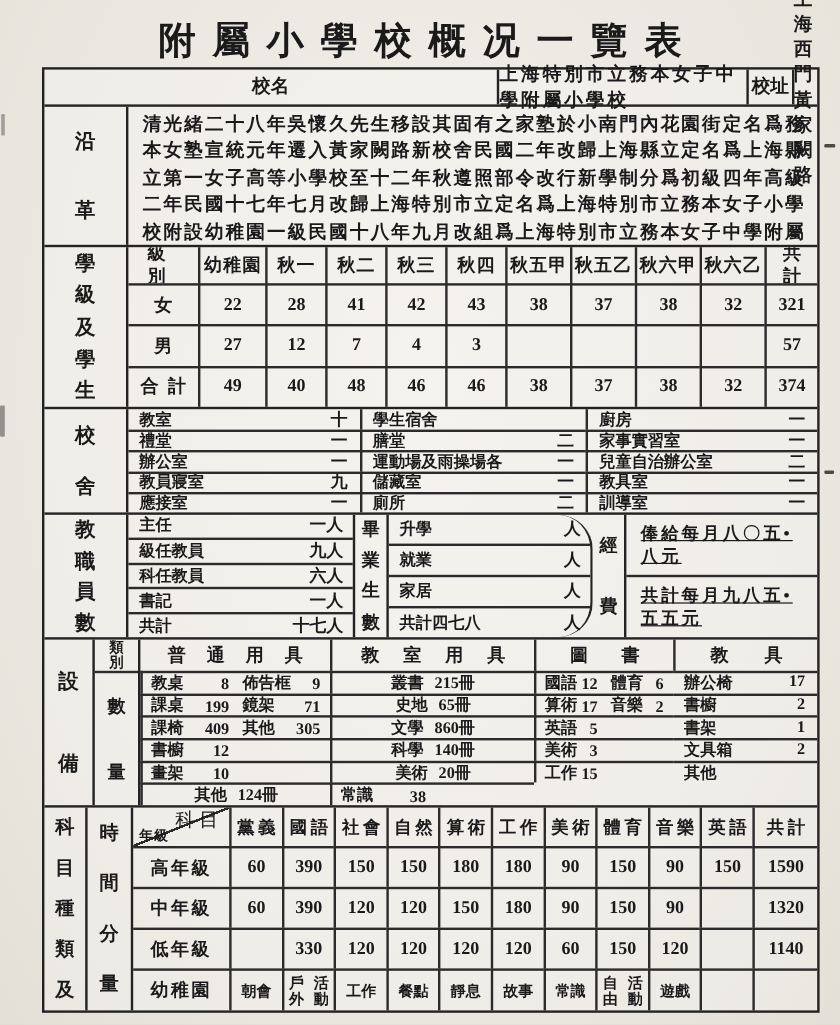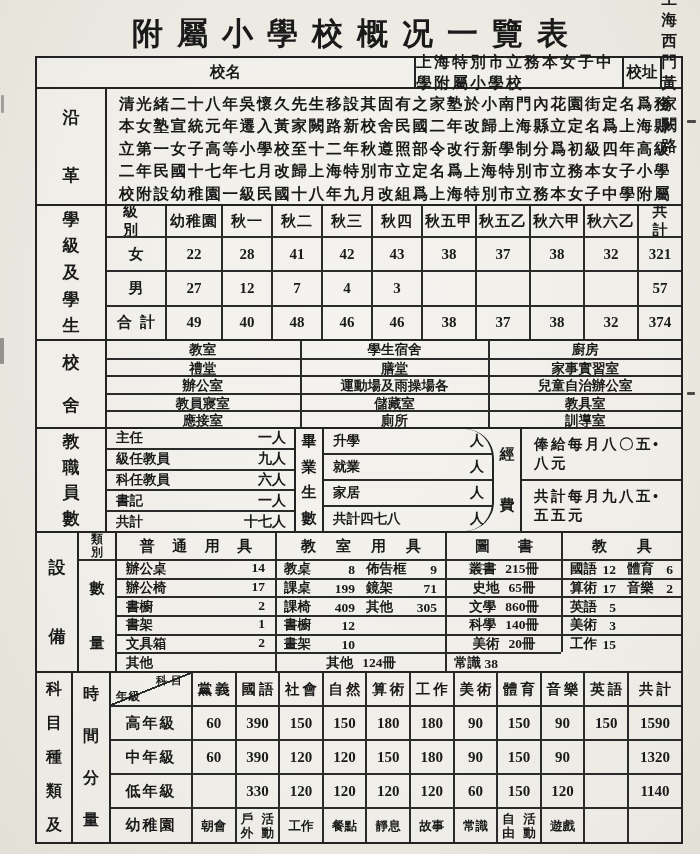--- a/index.html
+++ b/index.html
@@ -42,32 +42,32 @@
   .stu{flex:1;display:grid;grid-template-columns:58px 56px 50px 50px 50px 50px 54px 54px 54px 54px 1fr;
        grid-template-rows:30px 1fr 1fr 1fr;}
   .c{display:flex;align-items:center;justify-content:center;font-size:15px;overflow:hidden;}
   .head{font-weight:bold;letter-spacing:1px;}
   .sp2{letter-spacing:16px;padding-left:16px;}
   .rowlab{font-weight:bold;letter-spacing:8px;padding-left:8px;}
   .num{font-weight:600;font-size:15px;}
   
   .s4{height:88px;}
   .bld{flex:1;display:grid;grid-template-columns:1fr 0.98fr 1fr;grid-auto-rows:1fr;}
-  .bcell{display:flex;align-items:center;justify-content:space-between;padding:0 10px 0 9px;overflow:hidden;flex-direction:column;}
+  .bcell{display:flex;align-items:center;justify-content:space-between;padding:0 10px 0 9px;overflow:hidden;}
   .bname{font-weight:bold;font-size:13.5px;white-space:nowrap;}
   .bval{font-weight:bold;font-size:14px;white-space:nowrap;}
   
   .s5{height:104px;}
   .stk{display:flex;flex-direction:column;}
   .staffcol{width:187px;}
   .srow,.grow,.frow{flex:1;display:flex;align-items:center;justify-content:space-between;padding:0 8px 0 9px;}
   .minivlab{width:26px;}
   .minivlab .vlab{font-size:15px;}
   .gradcol{width:168px;border-radius:29px;}
-  .fundcol{flex:1;}
+  .fundcol{flex:1;text-decoration:underline;}
   .frow{justify-content:flex-start;font-weight:bold;font-size:14.5px;letter-spacing:2.5px;padding-left:12px;}
   
   .s6{height:140px;}
   .eqlab{width:40px;}
   .eqsub{width:36px;display:flex;flex-direction:column;}
   .eqsub .top{height:26px;border-bottom:2px solid #2b2b2b;display:flex;align-items:center;justify-content:center;
               font-size:12px;font-weight:bold;flex-direction:column;line-height:1.05;}
   .eqsub .bot{flex:1;}
   .eqsub .bot .vlab{font-size:15px;}
   .eqt{flex:1;display:grid;grid-template-columns:158px 170px 116px 1fr;grid-template-rows:26px repeat(6,1fr);}
@@ -80,21 +80,21 @@
   .ecell .bname,.ecell .bval{font-size:13.5px;}
   
   .s7{min-height:0;}
   .cur{flex:1;display:grid;grid-template-columns:80px repeat(10,1fr) 54px;
        grid-template-rows:32px 1fr 1fr 1fr 35px;}
   .chead{font-weight:bold;font-size:14.5px;letter-spacing:3px;padding-left:3px;}
   .crowlab{font-weight:bold;font-size:15px;letter-spacing:2px;}
   .act{font-weight:bold;font-size:12.5px;text-align:center;line-height:1.12;}
   .diag{position:relative;
     background:linear-gradient(to bottom right,transparent calc(50% - 1px),#2b2b2b calc(50% - 1px),#2b2b2b calc(50% + 1px),transparent calc(50% + 1px));}
-  .dtr{position:absolute;top:0px;right:5px;font-size:11px;font-weight:bold;letter-spacing:4px;}
+  .dtr{position:absolute;top:0px;right:5px;font-size:16px;font-weight:normal;letter-spacing:4px;}
   .dbl{position:absolute;bottom:1px;left:5px;font-size:11.5px;font-weight:bold;letter-spacing:1px;}
   
   .artifact{position:absolute;background:#4a4a46;border-radius:1px;}
   .a1{left:687px;top:120px;width:9px;height:3px;}
   .a2{left:687px;top:392px;width:8px;height:3px;}
   .a3{left:0px;top:338px;width:4px;height:26px;opacity:.55;}
   .a4{left:1px;top:95px;width:3px;height:18px;opacity:.45;}
 </style>
 </head>
 <body>
@@ -357,26 +357,20 @@
             <span>用</span>
             <span>具</span>
           </div>
           <div class="ehead hspread bl">
             <span>圖</span>
             <span>書</span>
           </div>
           <div class="ehead hspread bl">
             <span>教</span>
             <span>具</span>
-          </div>
-          <div class="ecell bt">
-            <div class="pairfull">
-              <div class="bname">辦公桌</div>
-              <div class="bval">14</div>
-            </div>
           </div>
           <div class="ecell pairs bl bt">
             <div class="pair">
               <div class="bname">教桌</div>
               <div class="bval">8</div>
             </div>
             <div class="pair">
               <div class="bname">佈告框</div>
               <div class="bval">9</div>
             </div>

